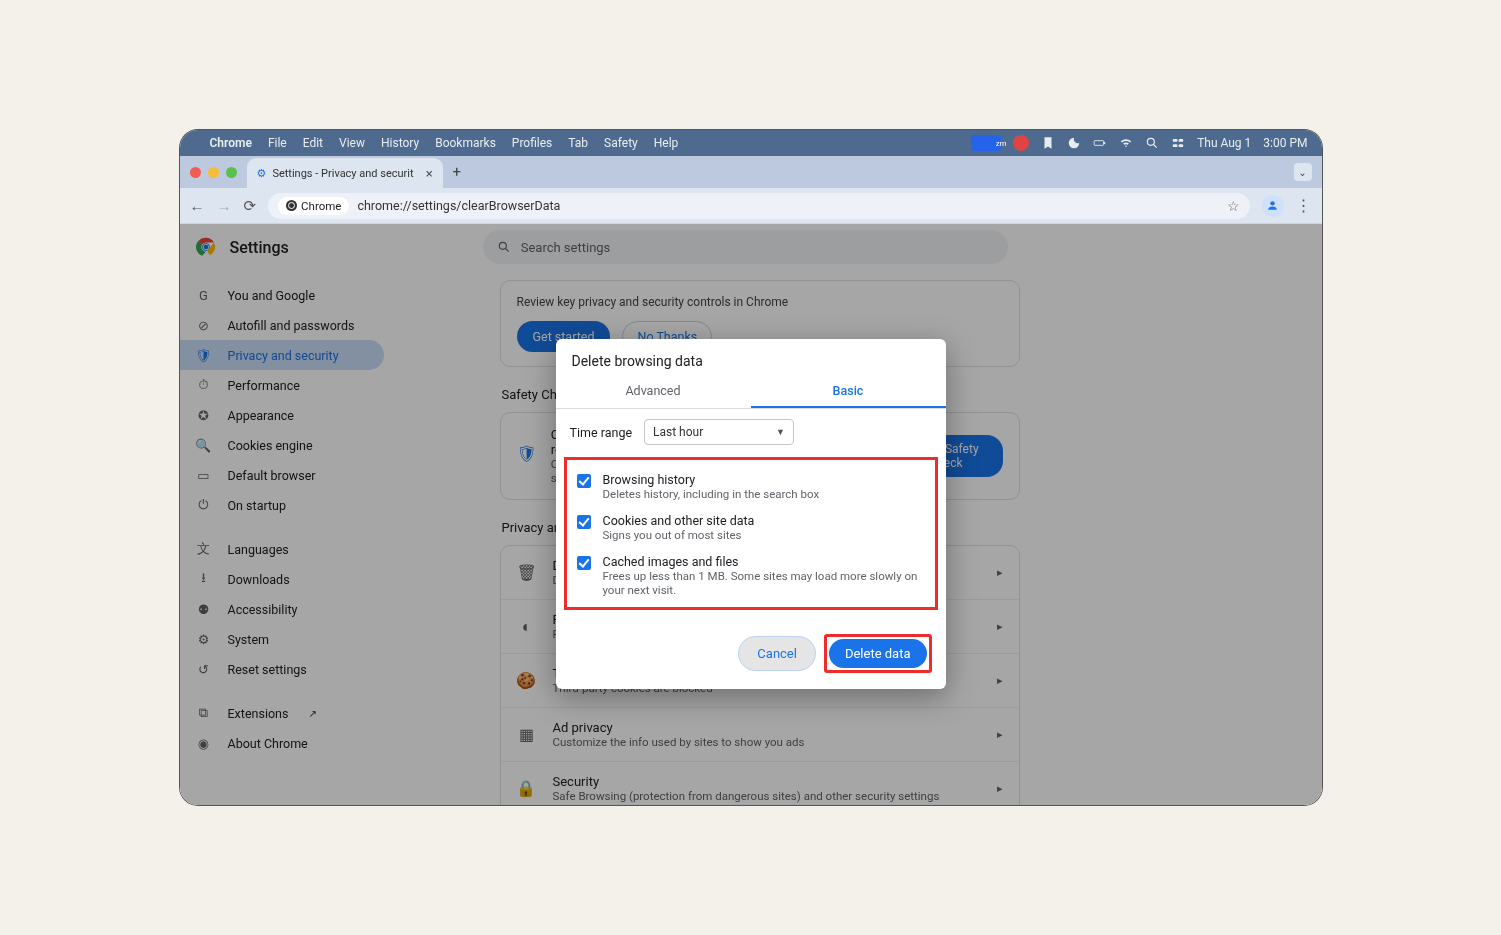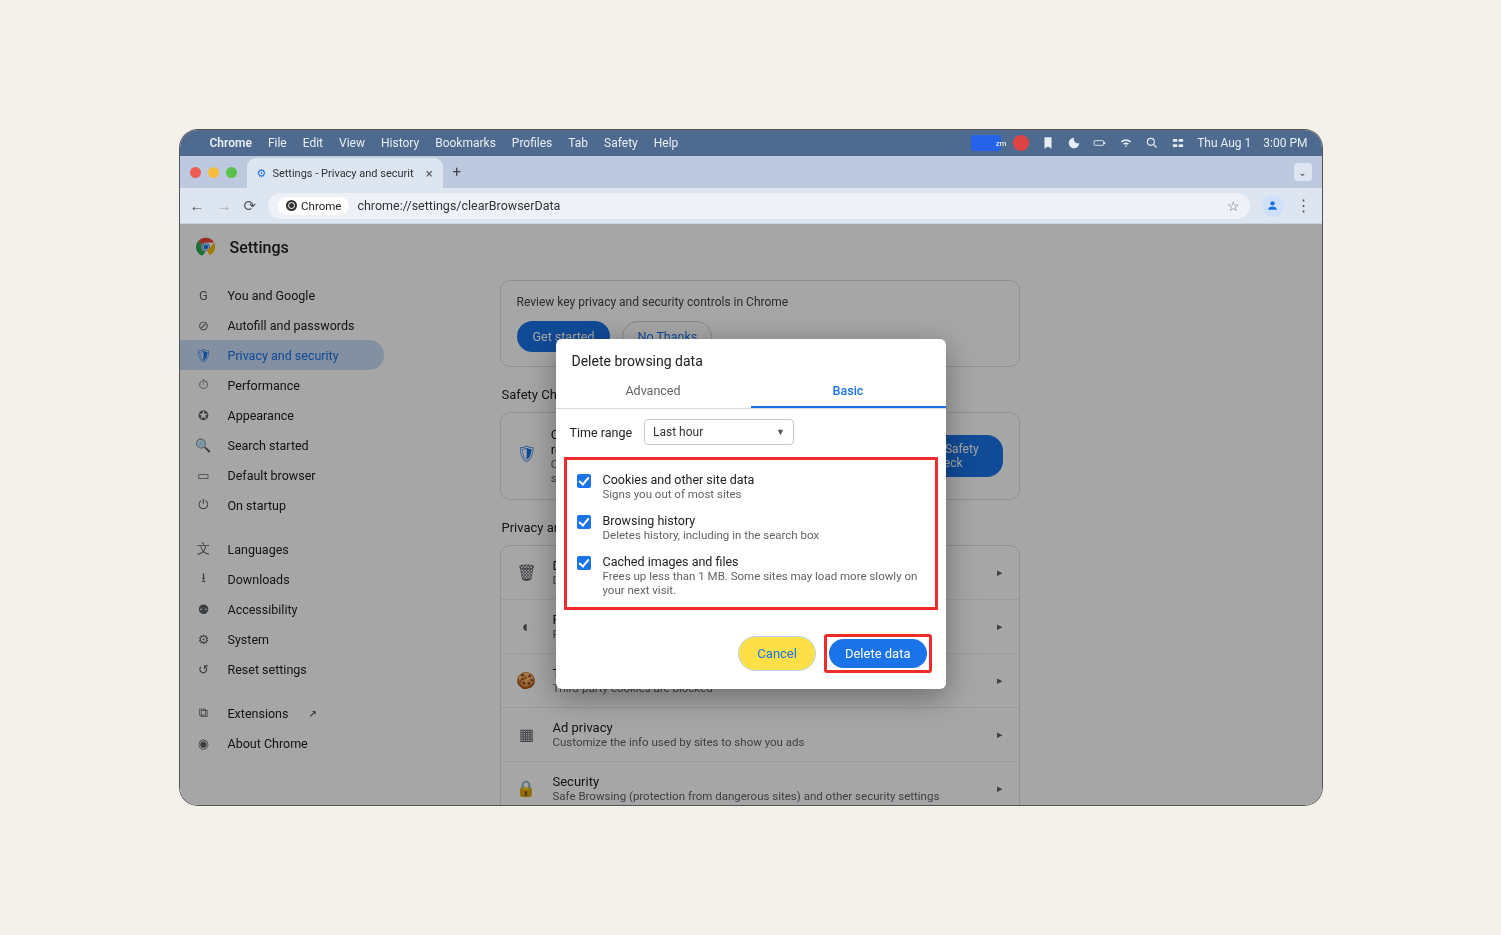--- a/index.html
+++ b/index.html
@@ -87,21 +87,21 @@
 .dlg-body { padding:10px 14px;}
 .time-row { display:flex; align-items:center; gap:12px; font-size:12.5px; color:#202124; margin-bottom:12px;}
 .time-select { border:1px solid #c4c7cc; border-radius:4px; height:26px; width:150px; padding:0 8px; font-size:12px; color:#333; display:flex; align-items:center; justify-content:space-between;}
 .time-select .arr { font-size:9px; color:#555;}
 .highlight-box { border:3px solid #ef2c2c; padding:6px 6px 4px; margin:0 -6px 0 -6px;}
 .chk-row { display:flex; gap:12px; padding:6px 4px;}
 .chk { width:14px; height:14px; border:2px solid #1a73e8; background:#1a73e8; border-radius:2px; position:relative; flex-shrink:0; margin-top:2px;}
 .chk::after { content:""; position:absolute; left:2px; top:-1px; width:4px; height:8px; border:solid #fff; border-width:0 2px 2px 0; transform:rotate(40deg);}
 .chk-txt .t1{ font-size:12.5px; color:#202124;} .chk-txt .t2{ font-size:11.5px; color:#5f6368;}
 .dlg-actions { display:flex; justify-content:flex-end; gap:8px; padding:14px 14px 16px; align-items:center;}
-.cancel-btn { border:1px solid #bcd1f0; background:#fde047; color:#1a73e8; border-radius:18px; padding:9px 18px; font-size:13px;}
+.cancel-btn { border:1px solid #bcd1f0; background:#e5e5e5; color:#1a73e8; border-radius:18px; padding:9px 18px; font-size:13px;}
 .delete-wrap { border:3px solid #ef2c2c; padding:2px; border-radius:3px;}
 .delete-btn { background:#1a73e8; color:#fff; border:none; border-radius:18px; padding:7px 16px; font-size:13px;}
 
 
 .clogo { width:20px; height:20px;}
 </style>
 </head>
 <body>
 
 <div class="frame">
@@ -192,20 +192,27 @@
       <svg class="clogo" viewBox="0 0 48 48">
           <circle cx="24" cy="24" r="22" fill="#fff"></circle>
           <circle cx="24" cy="24" r="9" fill="#1a73e8"></circle>
           <path d="M24 2a22 22 0 0119 11H24a11 11 0 00-9.5 5.5L6 9A22 22 0 0124 2z" fill="#ea4335"></path>
           <path d="M43 13a22 22 0 01-10 31l-8-14a11 11 0 009.5-5.5z" fill="#fbbc05"></path>
           <path d="M6 9l8.5 9.5A11 11 0 0024 35l-9 10A22 22 0 016 9z" fill="#34a853"></path>
           <circle cx="24" cy="24" r="7" fill="#fff"></circle>
           <circle cx="24" cy="24" r="5.5" fill="#1a73e8"></circle>
         </svg>
       <h1>Settings</h1>
+      <div class="search-settings">
+        <svg width="14" height="14" viewBox="0 0 24 24" fill="#5f6368">
+            <circle cx="10" cy="10" r="6" fill="none" stroke="#5f6368" stroke-width="2"></circle>
+            <path d="M15 15l5 5" stroke="#5f6368" stroke-width="2"></path>
+          </svg>
+        <span>Search settings</span>
+      </div>
     </div>
 
     <div class="sidebar">
       <div class="item">
           <span class="ico">G</span>
           <span>You and Google</span>
         </div>
       <div class="item">
           <span class="ico">⊘</span>
           <span>Autofill and passwords</span>
@@ -217,21 +224,21 @@
       <div class="item">
           <span class="ico">⏱</span>
           <span>Performance</span>
         </div>
       <div class="item">
           <span class="ico">✪</span>
           <span>Appearance</span>
         </div>
       <div class="item">
           <span class="ico">🔍</span>
-          <span>Search started</span>
+          <span>Cookies engine</span>
         </div>
       <div class="item">
           <span class="ico">▭</span>
           <span>Default browser</span>
         </div>
       <div class="item">
           <span class="ico">⏻</span>
           <span>On startup</span>
         </div>
       <div class="gap"></div>
@@ -345,29 +352,29 @@
           <span>Time range</span>
           <div class="time-select">
             <span>Last hour</span>
             <span class="arr">▼</span>
           </div>
         </div>
         <div class="highlight-box">
           <div class="chk-row">
             <span class="chk"></span>
             <div class="chk-txt">
-                <div class="t1">Cookies and other site data</div>
-                <div class="t2">Signs you out of most sites</div>
+                <div class="t1">Browsing history</div>
+                <div class="t2">Deletes history, including in the search box</div>
               </div>
           </div>
           <div class="chk-row">
             <span class="chk"></span>
             <div class="chk-txt">
-                <div class="t1">Browsing history</div>
-                <div class="t2">Deletes history, including in the search box</div>
+                <div class="t1">Cookies and other site data</div>
+                <div class="t2">Signs you out of most sites</div>
               </div>
           </div>
           <div class="chk-row">
             <span class="chk"></span>
             <div class="chk-txt">
                 <div class="t1">Cached images and files</div>
                 <div class="t2">Frees up less than 1 MB. Some sites may load more slowly on your next visit.</div>
               </div>
           </div>
         </div>

